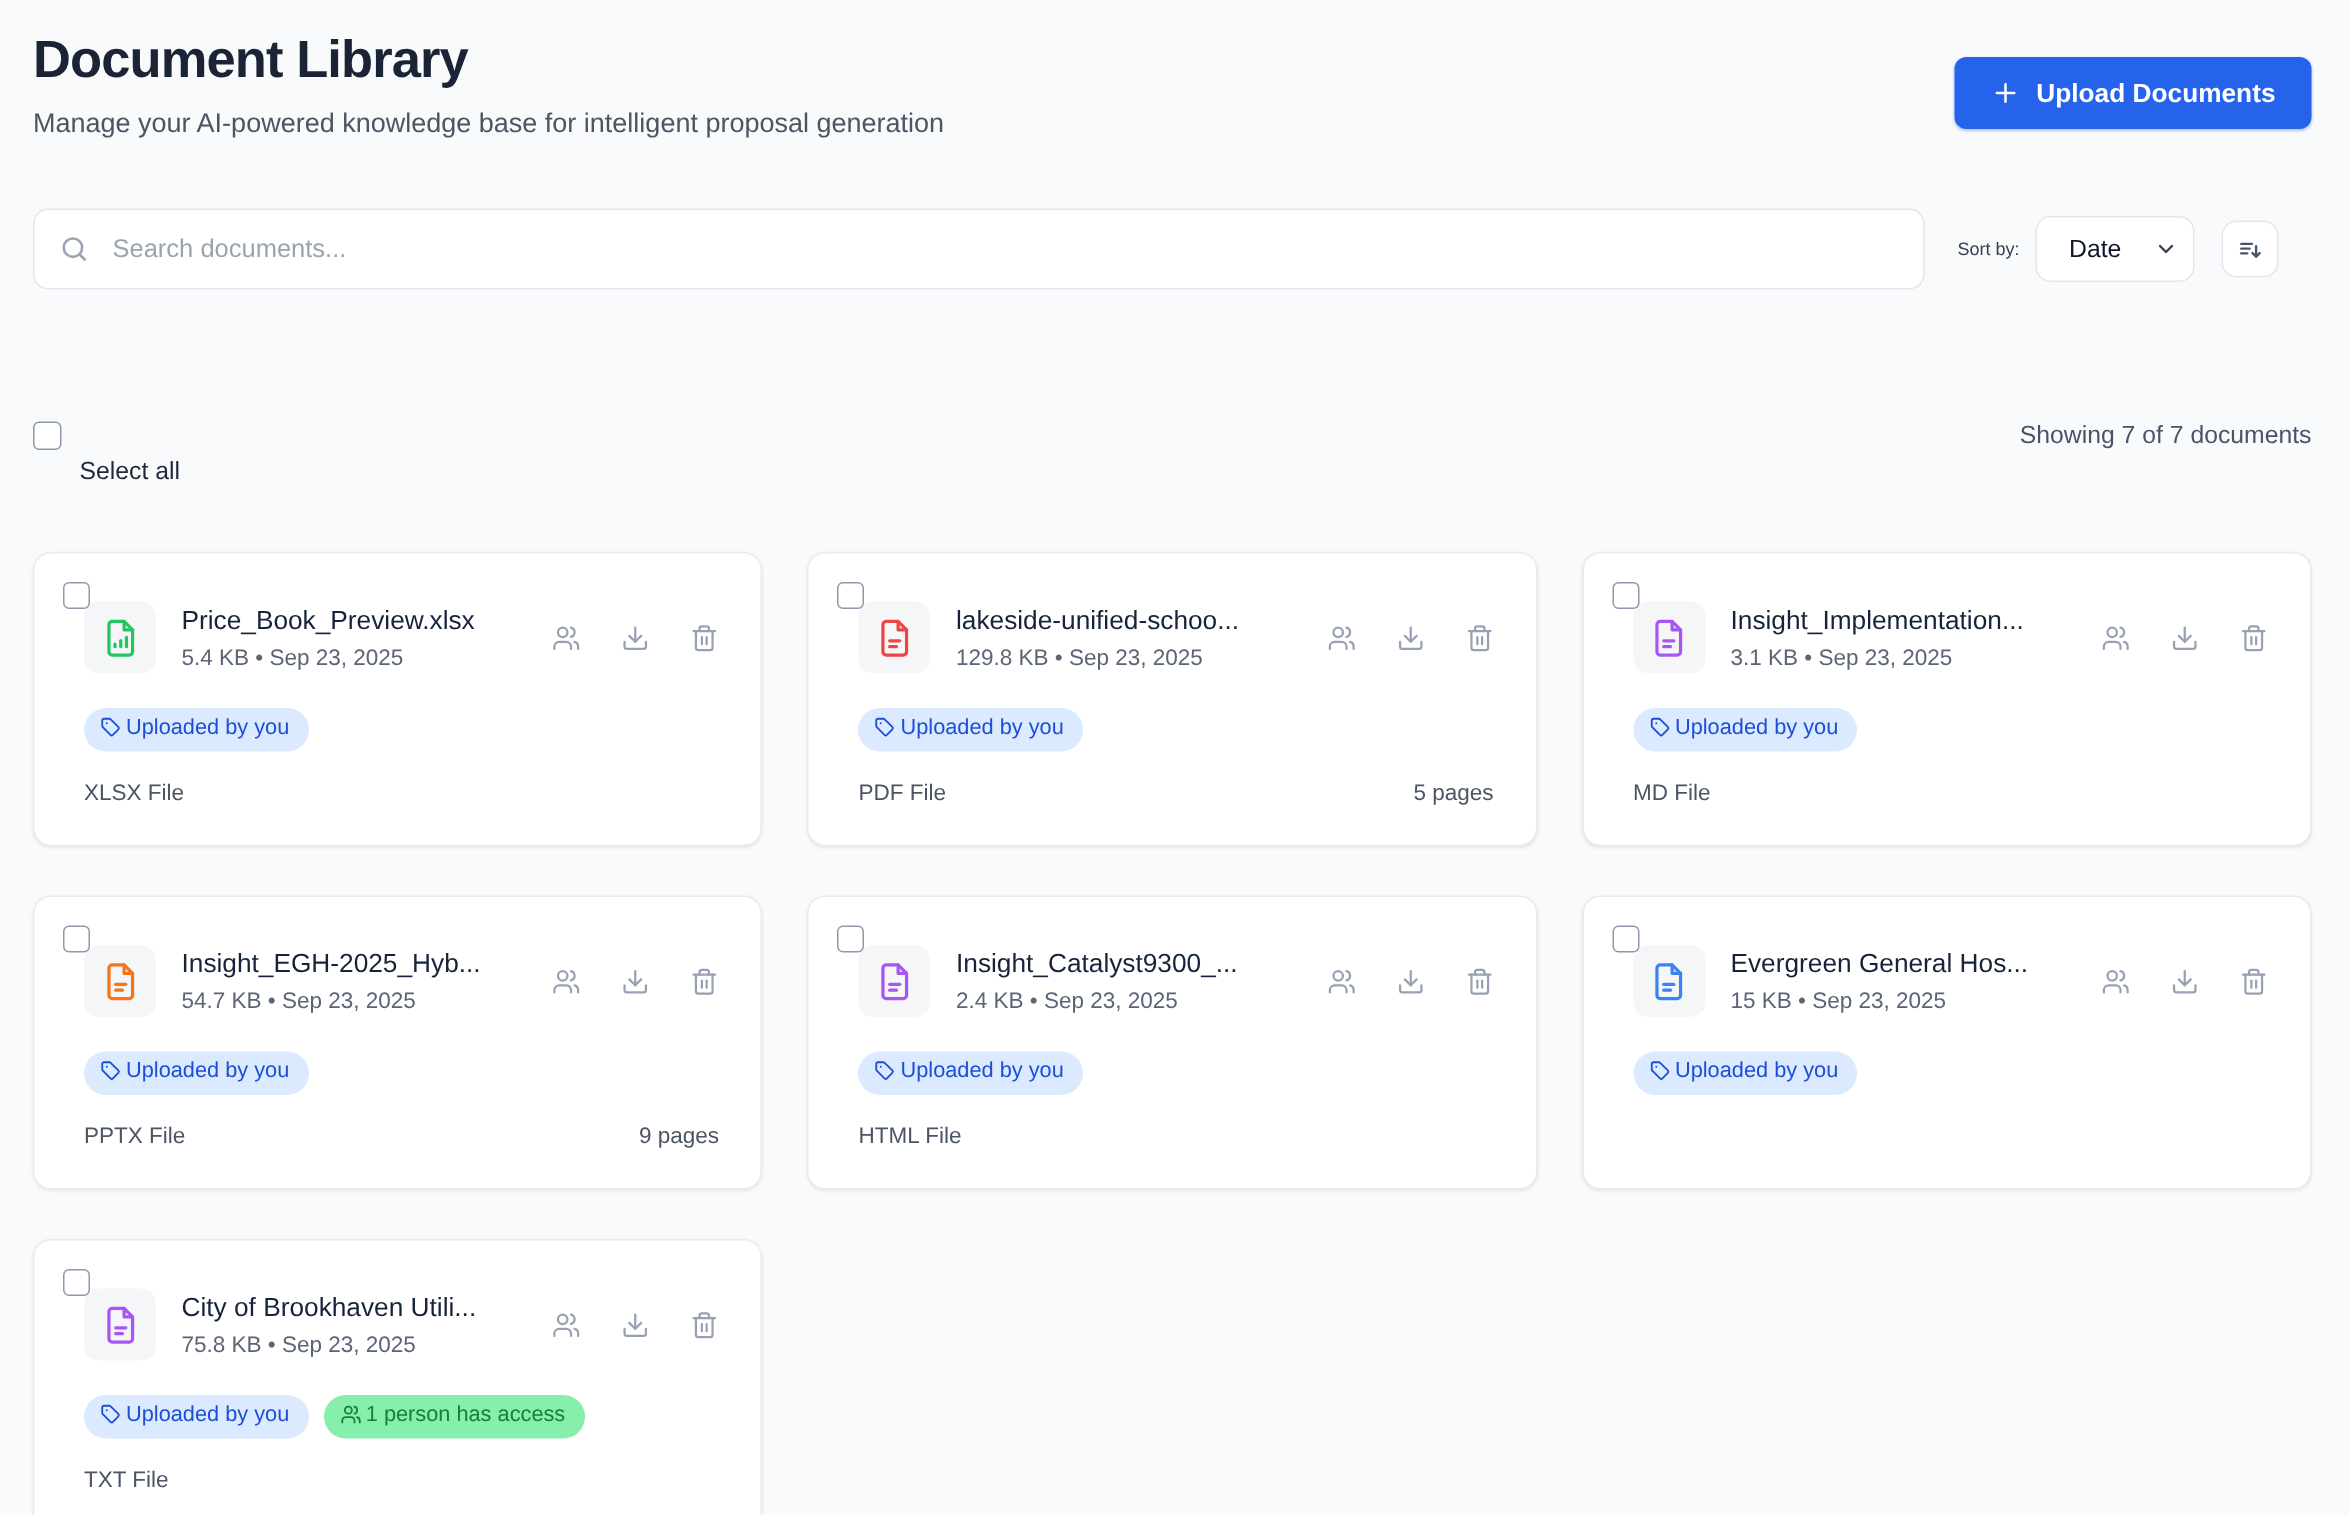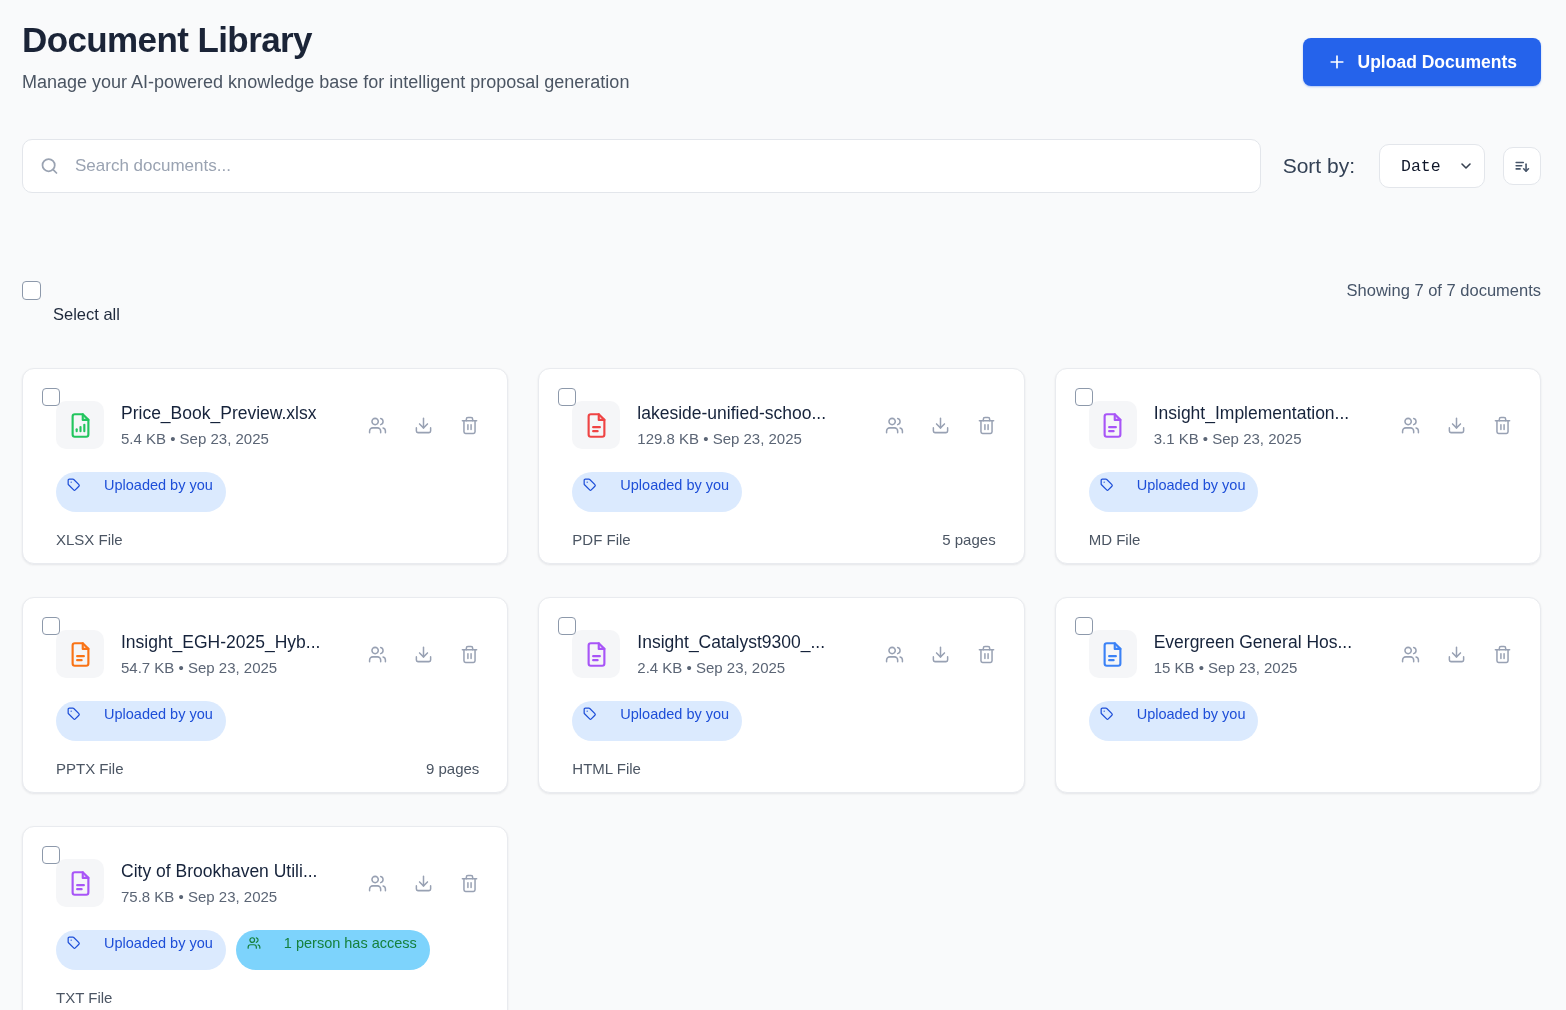--- a/index.html
+++ b/index.html
@@ -34,22 +34,22 @@
     position: absolute; left: 17px; top: 50%; transform: translateY(-50%);
     width: 21px; height: 21px; color: #9aa3b2;
   }
   .search-input {
     width: 100%; height: 54px; border: 1px solid #e3e6eb; border-radius: 10px;
     background: #fff; padding: 0 18px 0 52px; font-family: inherit;
     font-size: 17px; color: #1d4ed8; outline: none;
   }
   .search-input::placeholder { color: #9aa3b2; }
   .sort-group { display: flex; align-items: center; margin-left: 22px; }
-  .sort-label { font-size: 21px; color: #334155; margin-right: 24px; white-space: nowrap; }
-  .select-wrap { position: relative; font-family: Liberation Mono, monospace; }
+  .sort-label { font-size: 12px; color: #334155; margin-right: 11px; white-space: nowrap; }
+  .select-wrap { position: relative; }
   .sort-select {
     appearance: none; -webkit-appearance: none;
     height: 44px; width: 106px; padding: 0 34px 0 21px;
     border: 1px solid #e3e6eb; border-radius: 10px; background: #fff;
     font-family: inherit; font-size: 16.5px; color: #0f172a; cursor: pointer; outline: none;
   }
   .select-wrap .chev {
     position: absolute; right: 11px; top: 50%; transform: translateY(-50%);
     width: 16px; height: 16px; color: #374151; pointer-events: none;
   }
@@ -98,27 +98,27 @@
   .file-meta { margin-top: 6px; font-size: 15px; color: #5b6575; white-space: nowrap; }
   .card-actions { display: flex; align-items: center; gap: 27px; margin-left: 14px; }
   .icon-btn {
     background: none; border: none; padding: 0; cursor: pointer; color: #98a1b3;
     display: inline-flex;
   }
   .icon-btn svg { width: 19px; height: 19px; }
 
   .badge-row { margin-top: 23px; display: flex; align-items: center; gap: 10px; }
   .badge {
-    display: inline-flex; align-items: center; gap: 23px;
-    padding: 5px 13px 19px 11px; border-radius: 999px;
+    display: inline-flex; align-items: center; gap: 3px;
+    padding: 5px 13px 8px 11px; border-radius: 999px;
     font-size: 14.5px; font-weight: 500; white-space: nowrap;
   }
   .badge svg { width: 14px; height: 14px; }
   .badge-blue { background: #dbeafe; color: #1d4ed8; }
-  .badge-green { background: #7dd3fc; color: #15803d; }
+  .badge-green { background: #86efac; color: #15803d; }
 
   .card-footer {
     margin-top: 19px; display: flex; justify-content: space-between; align-items: center;
     font-size: 15px; color: #4b5563;
   }
 </style>
 </head>
 <body>
 
 <div class="page">

